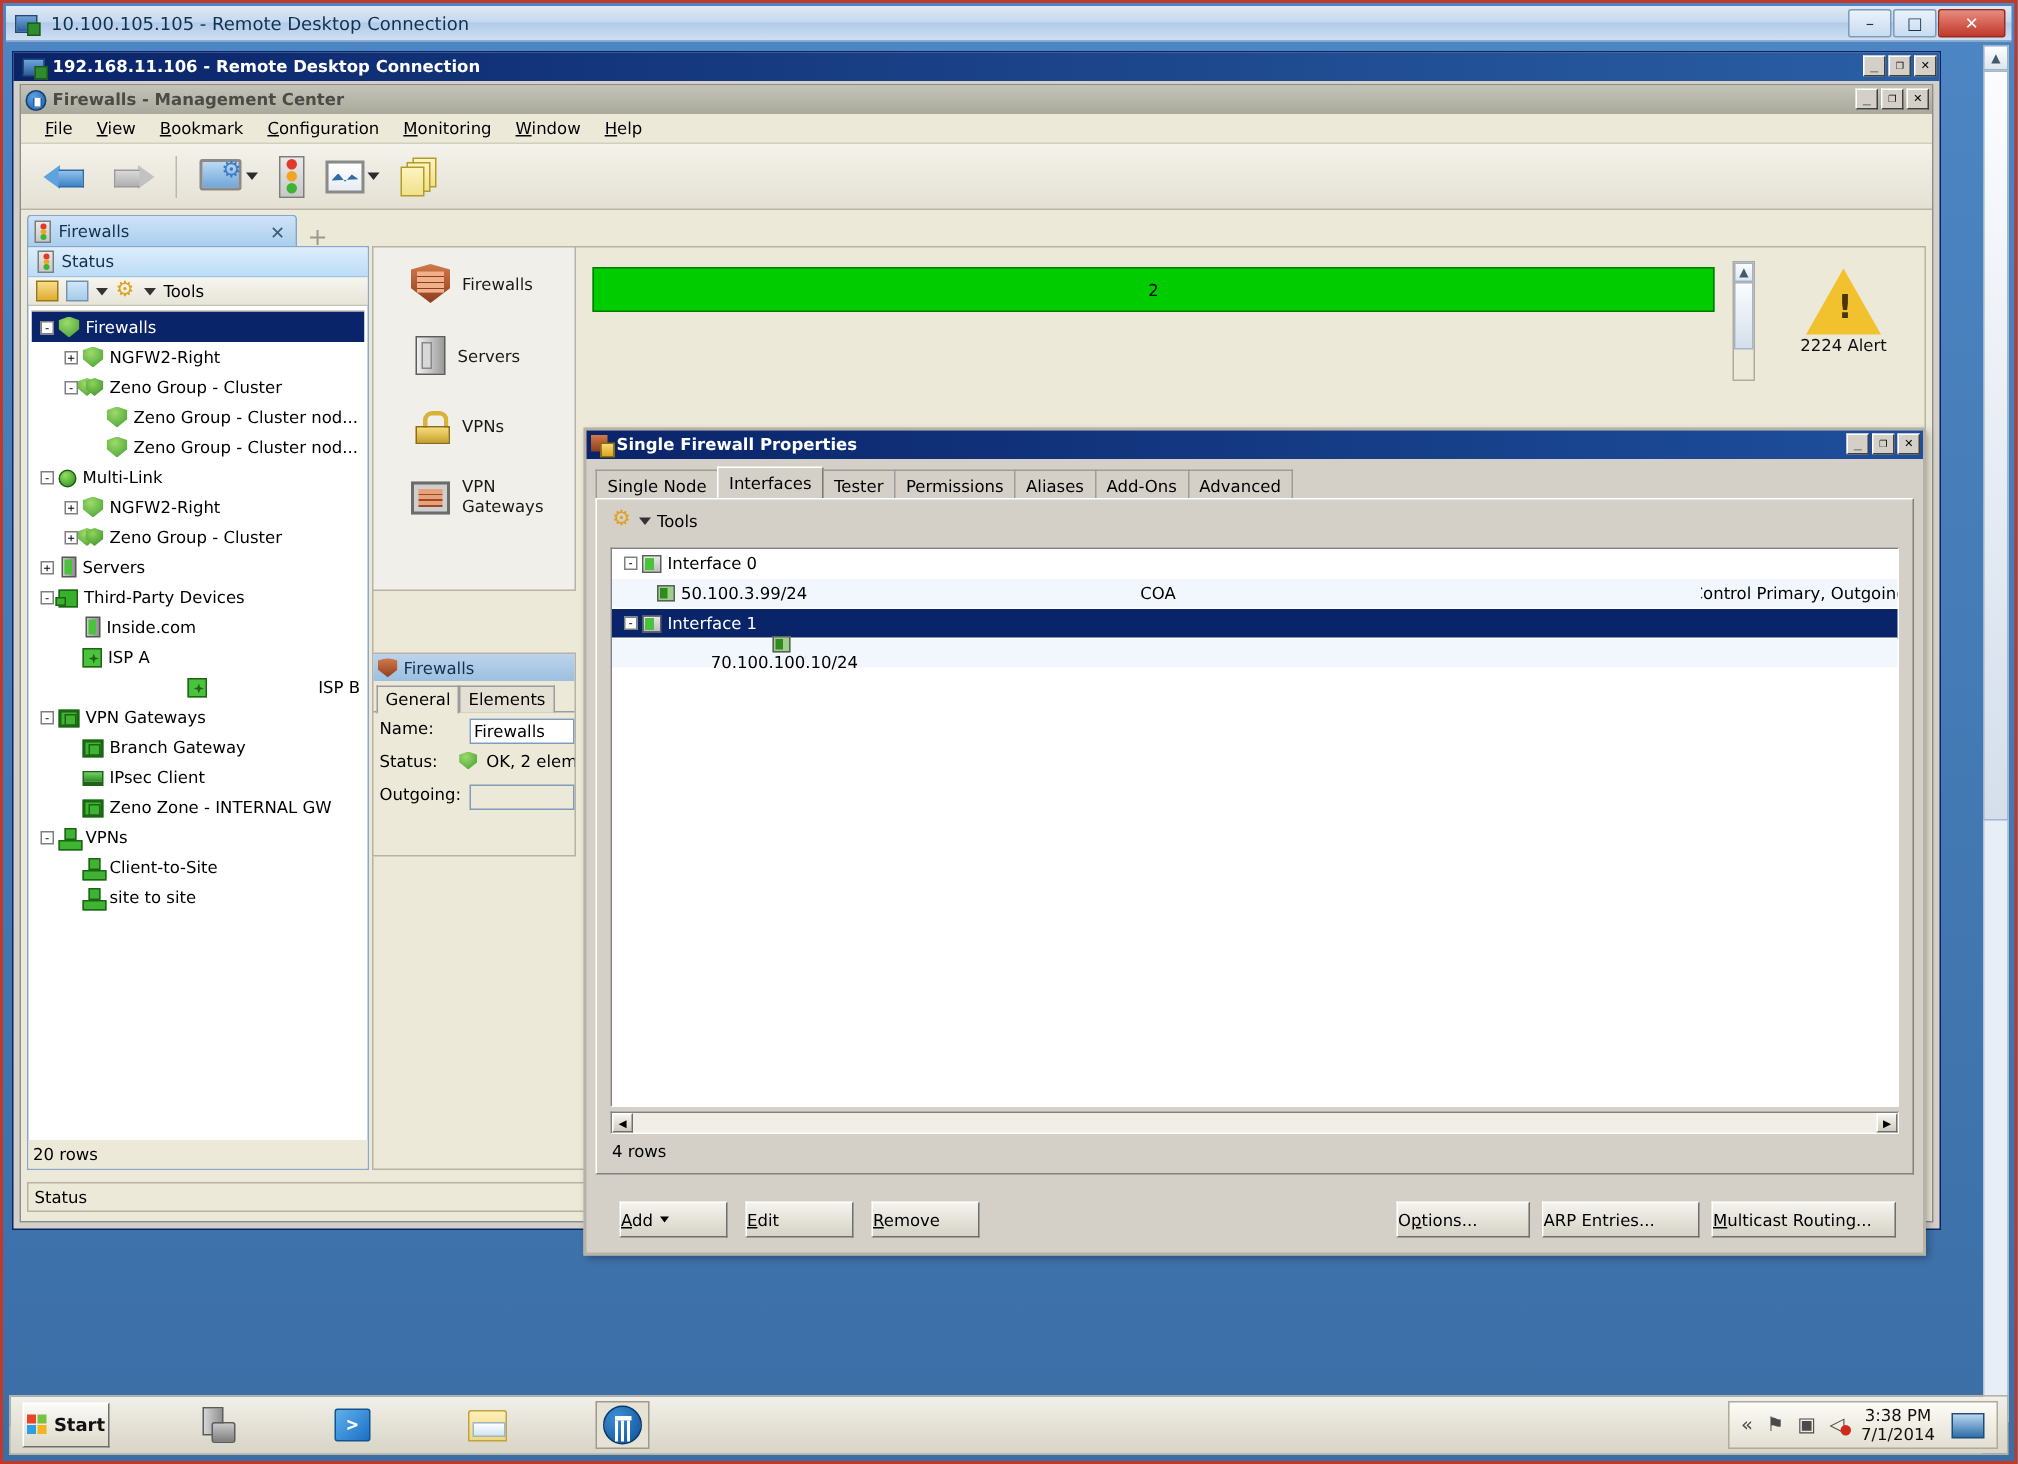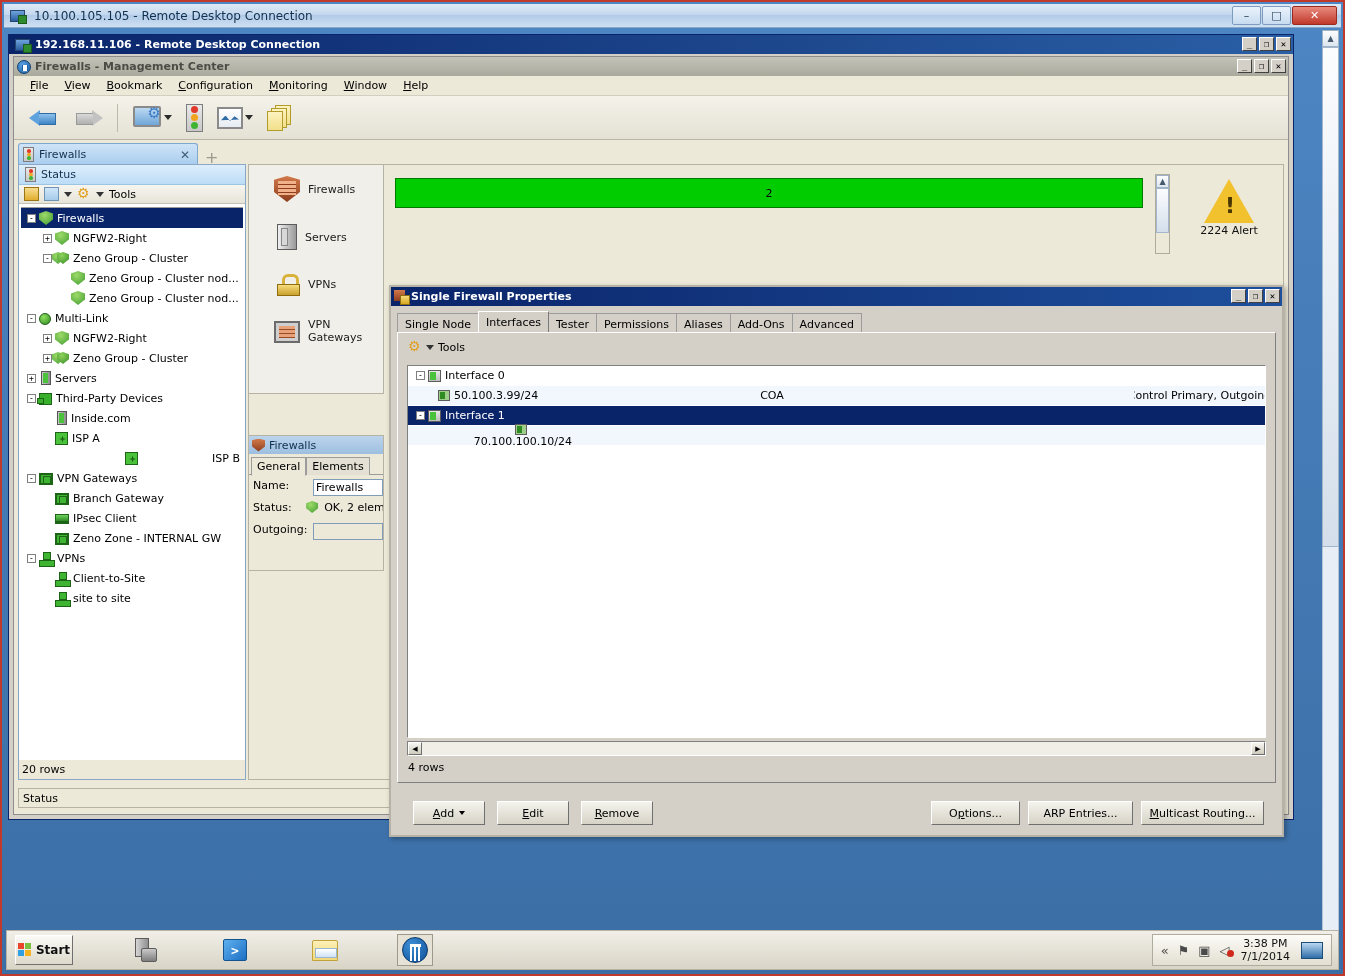--- a/index.html
+++ b/index.html
@@ -576,21 +576,21 @@
     position: absolute; left: 10px; bottom: 8px; font-size: 11px; color: #000;
   }
 
   #sfp-buttons {
     position: absolute; left: 0; right: 0; bottom: 10px; height: 24px;
   }
   .dlgbtn {
     position: absolute; height: 24px;
     background: linear-gradient(to bottom,#f4f3ed,#d6d2c6);
     border: 1px solid; border-color: #fff #6f6f6f #6f6f6f #fff;
-    font-size: 11px; display: flex; align-items: center; justify-content: center;
+    font-size: 11px; display: flex; align-items: center; justify-content: flex-start;
     gap: 5px; color: #000;
   }
   .dlgbtn u { text-decoration: underline; }
   .btn-caret {
     width: 0; height: 0; border-left: 3px solid transparent;
     border-right: 3px solid transparent; border-top: 4px solid #000;
   }
 
   
   #taskbar {

